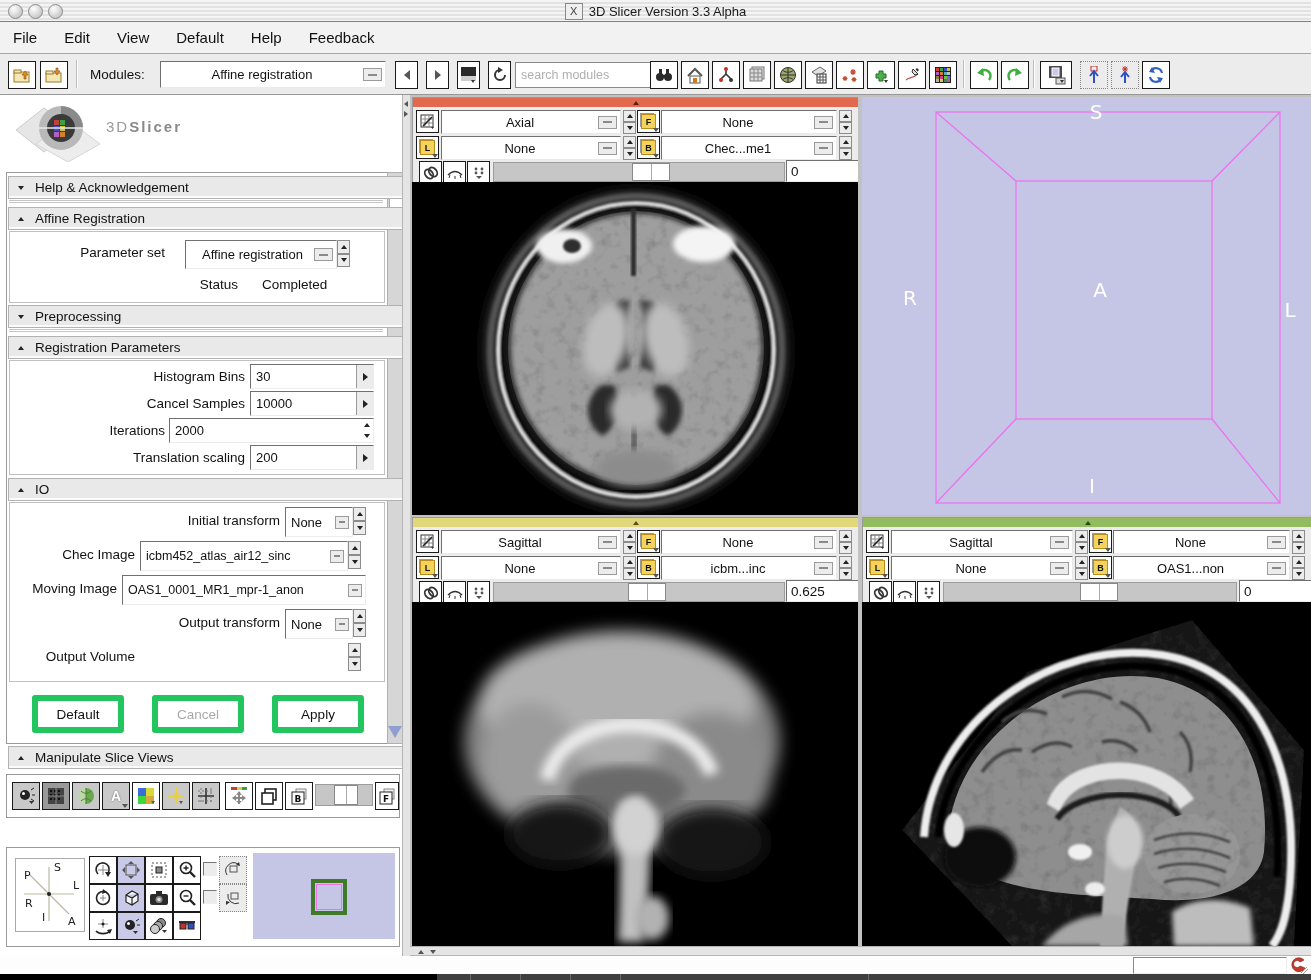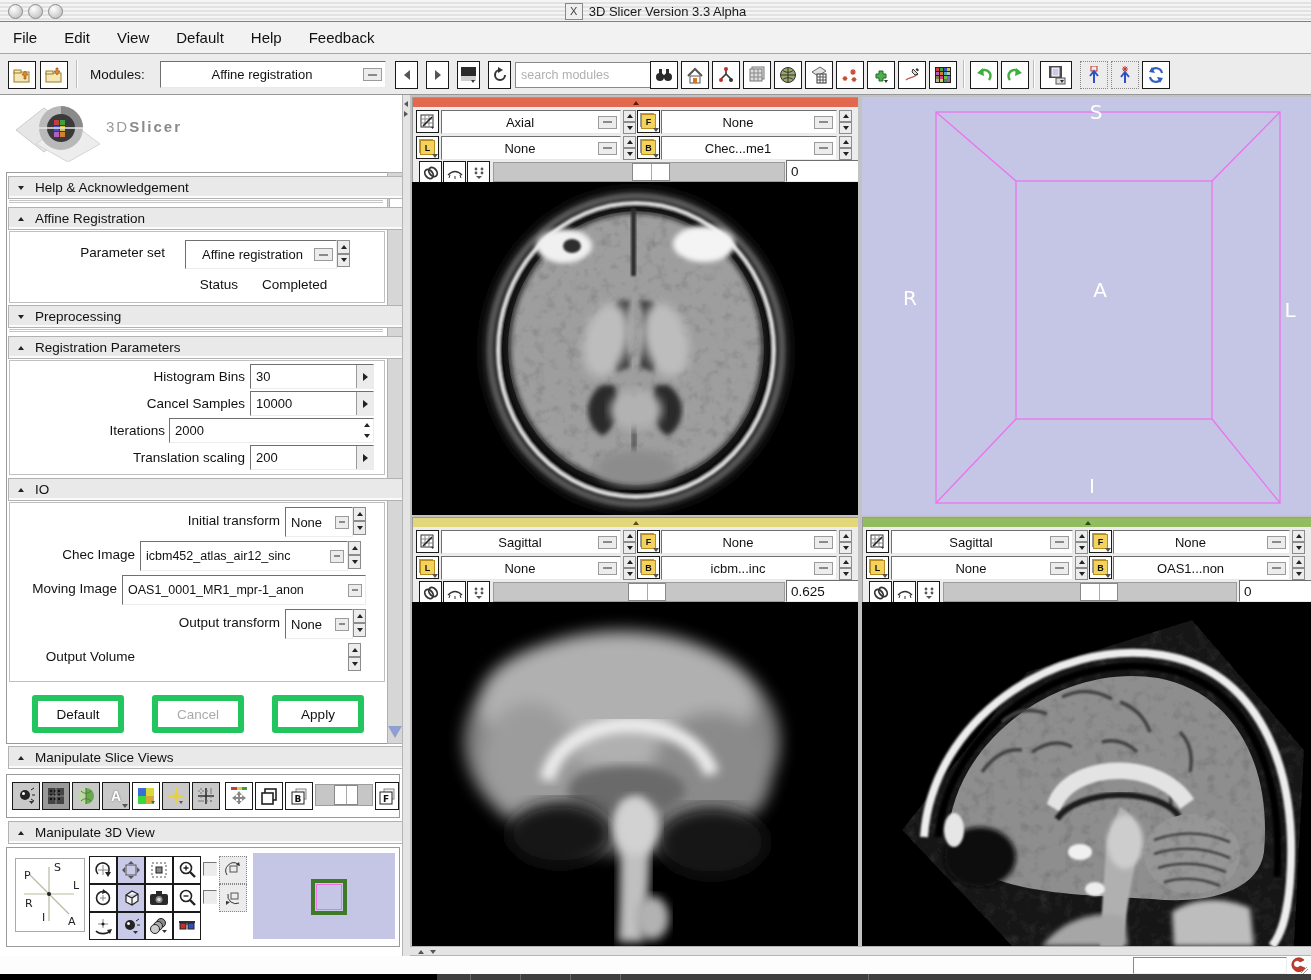--- a/index.html
+++ b/index.html
@@ -580,24 +580,20 @@
       </div>
       <div class="ibtn" style="left:368px;top:7px;width:22px">
         <svg width="18" height="18">
             <rect x="6" y="2" width="10" height="10" fill="#eee" stroke="#888"></rect>
             <rect x="2" y="5" width="12" height="12" fill="#fff" stroke="#222"></rect>
             <text x="8" y="15" font-size="9" font-weight="bold" text-anchor="middle" fill="#111">F</text>
           </svg>
       </div>
     </div>
 
-    <div class="sech" style="top:726px;width:390px">
-      <span class="tri tu"></span>
-      <span>Manipulate 3D View</span>
-    </div>
     <div class="fbox" style="left:6px;top:752px;width:392px;height:98px;border-color:#9a9a9a">
 
       <div class="fbox" style="left:8px;top:10px;width:68px;height:72px;border-color:#aaa">
         <svg width="66" height="70">
           <path d="M33,8 V62 M8,35 H58 M13,15 L53,55" stroke="#b9b9a0" stroke-width="1.2"></path>
           <circle cx="33" cy="35" r="2" fill="#222"></circle>
           <g font-size="11" fill="#222">
             <text x="38" y="12">S</text>
             <text x="8" y="20">P</text>
             <text x="57" y="30">L</text>

